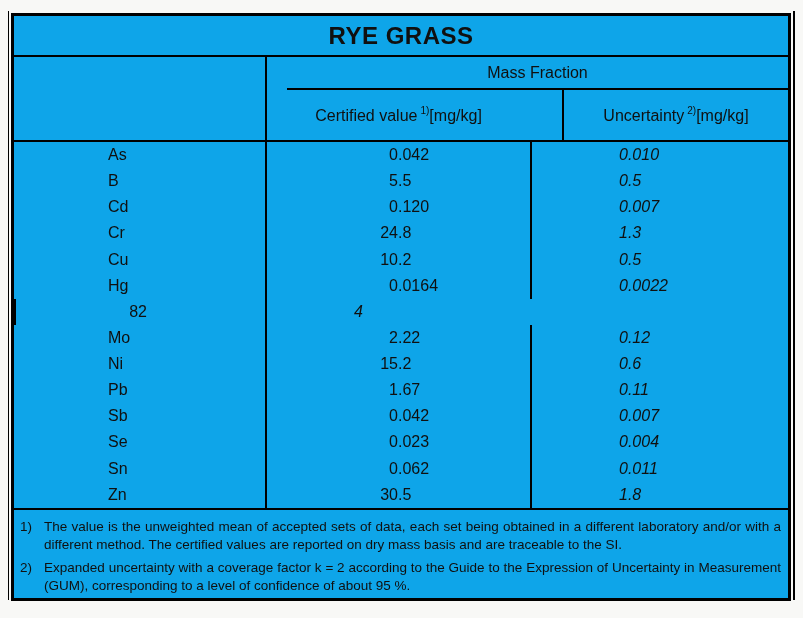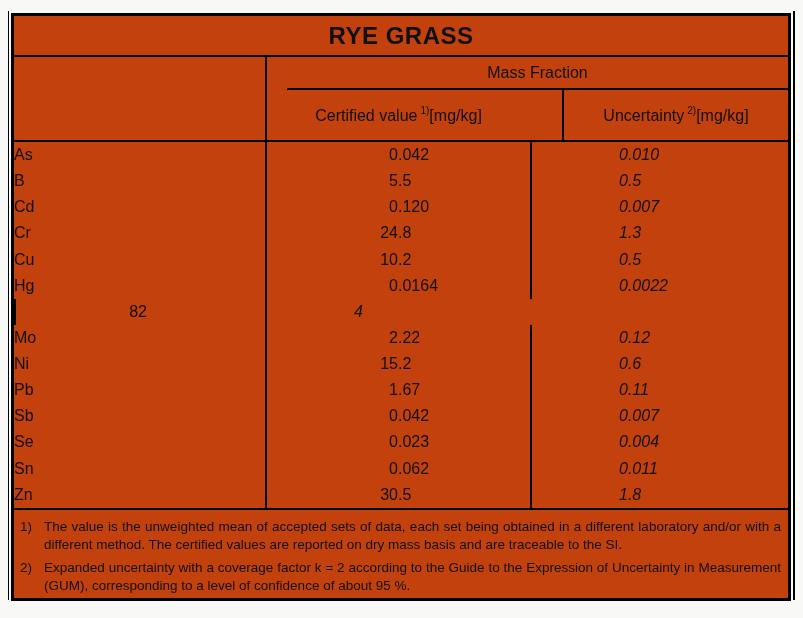--- a/index.html
+++ b/index.html
@@ -8,21 +8,21 @@
     background:#f8f8f6;color:#101010;
     font-family:"Liberation Sans",sans-serif;
     overflow:hidden;
   }
   .thin-line{position:absolute;background:#000;}
   .thin-left{left:8px;top:11px;width:1px;height:589px;}
   .thin-right{left:793px;top:11px;width:2px;height:589px;}
 
   .frame{
     position:absolute;left:11px;top:13px;width:780px;height:588px;
-    border:3px solid #000;box-sizing:border-box;background:#c2410c;
+    border:3px solid #000;box-sizing:border-box;background:#0ea5e9;
   }
 
   .title-row{
     height:41px;box-sizing:border-box;border-bottom:2px solid #000;
     display:flex;align-items:center;justify-content:center;
     font-size:24px;font-weight:bold;letter-spacing:0.5px;
   }
 
   .header{
     display:grid;grid-template-columns:251px 1fr;
@@ -41,21 +41,21 @@
   }
   .h-cell + .h-cell{border-left:2px solid #000;margin-left:32px;}
   sup{font-size:10px;margin-left:3px;line-height:0;}
 
   .tbody{height:368px;box-sizing:border-box;border-bottom:2px solid #000;}
   .row{
     display:grid;grid-template-columns:251px 265px 1fr;
     height:26.14px;font-size:16px;
   }
   .cell{display:flex;align-items:center;box-sizing:border-box;}
-  .c-el{}
+  .c-el{padding-left:94px;}
   .c-cert{border-left:2px solid #000;}
   .c-cert .ip{display:inline-block;width:131px;text-align:right;white-space:pre;}
   .c-cert .fp{text-align:left;}
   .c-unc{border-left:2px solid #000;padding-left:87px;font-style:italic;}
 
   .footnotes{padding:8px 4px 0 6px;}
   .fn{display:flex;font-size:13.5px;line-height:17.6px;margin-bottom:6px;}
   .fn-marker{flex:none;width:24px;}
   .fn-text{flex:1;text-align:justify;padding-right:3px;}
 </style>

